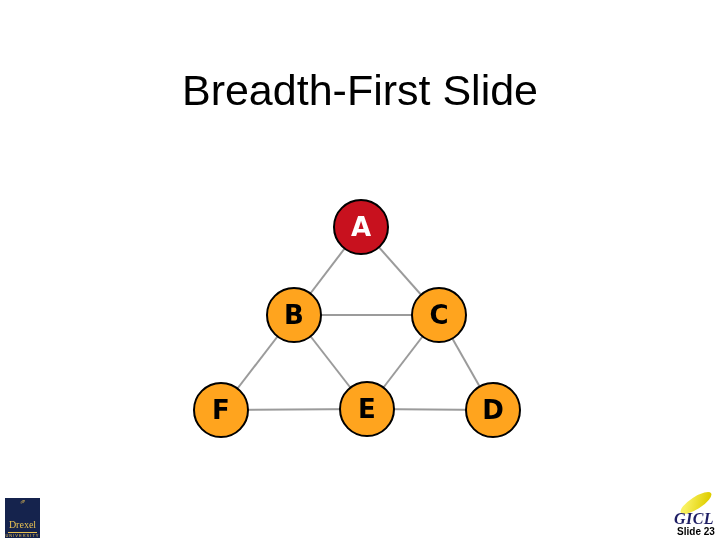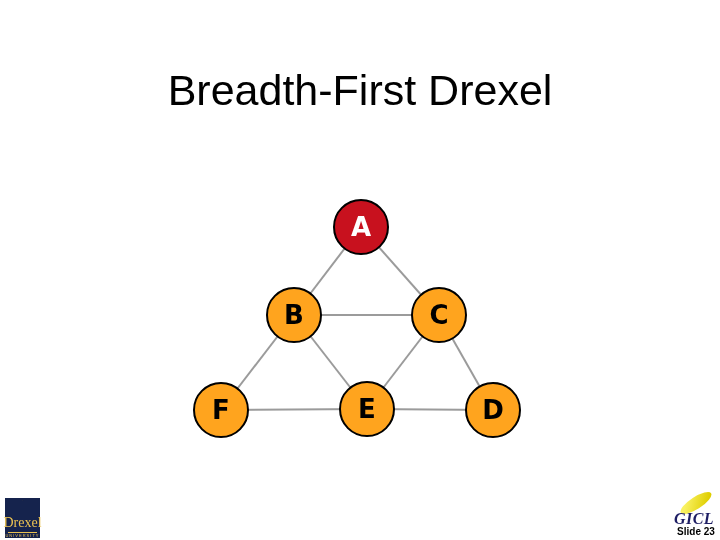--- a/index.html
+++ b/index.html
@@ -34,21 +34,21 @@
   }
   
   .drexel {
     position: absolute; left: 5px; top: 498px;
     width: 35px; height: 40px;
     display: flex; flex-direction: column; align-items: center;
     box-sizing: border-box;
   }
   .drexel .wordmark {
     font-family: "Liberation Serif", serif;
-    font-size: 14px; line-height: 1; margin-top: 16px;
+    font-size: 10px; line-height: 1; margin-top: 16px;
   }
   .drexel .rule { width: 29px; height: 1px; margin-top: 2px; }
   .drexel .sub {
     font-size: 4px; letter-spacing: 1px; line-height: 1;
     margin-top: 1.5px; white-space: nowrap;
   }
   
   .gicl-ellipse {
     position: absolute; left: 678px; top: 497px;
     width: 36px; height: 12px;
@@ -67,21 +67,21 @@
     text-align: center;
     font-size: 10px; font-weight: bold; line-height: 1;
     color: #000000;
   }
 </style>
 </head>
 <body>
 
 <div class="slide">
 
-  <div class="title" style="color: rgb(0, 0, 0);">Breadth-First Drexel</div>
+  <div class="title" style="color: rgb(0, 0, 0);">Breadth-First Slide</div>
 
   <div class="graph">
     <svg class="edges" viewBox="0 0 720 540">
         <line x1="361" y1="227" x2="294" y2="315" stroke="#9B9B9B" stroke-width="2"></line>
         <line x1="361" y1="227" x2="439" y2="315" stroke="#9B9B9B" stroke-width="2"></line>
         <line x1="294" y1="315" x2="439" y2="315" stroke="#9B9B9B" stroke-width="2"></line>
         <line x1="294" y1="315" x2="221" y2="410" stroke="#9B9B9B" stroke-width="2"></line>
         <line x1="294" y1="315" x2="367" y2="409" stroke="#9B9B9B" stroke-width="2"></line>
         <line x1="439" y1="315" x2="367" y2="409" stroke="#9B9B9B" stroke-width="2"></line>
         <line x1="439" y1="315" x2="493" y2="410" stroke="#9B9B9B" stroke-width="2"></line>

